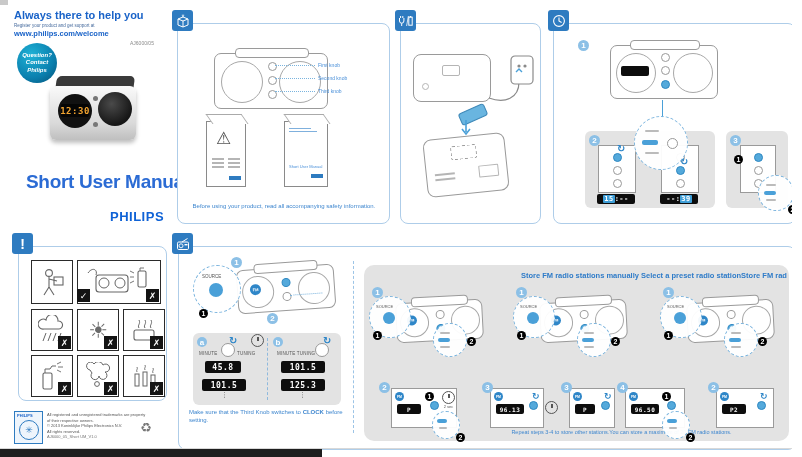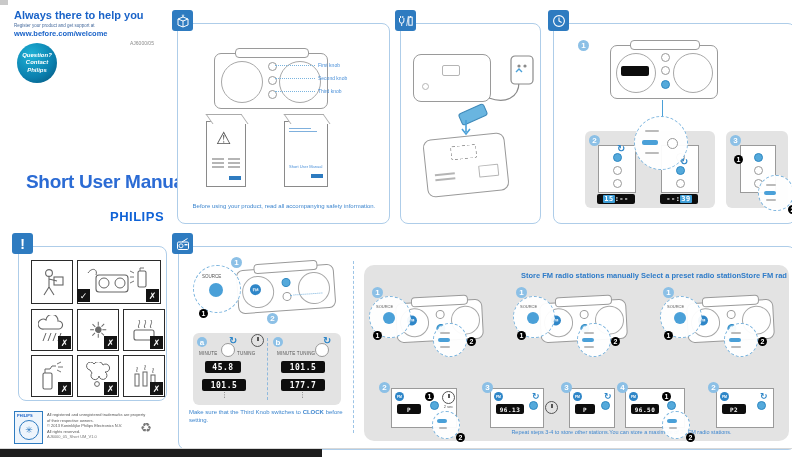--- a/index.html
+++ b/index.html
@@ -52,32 +52,43 @@
 </style>
 </head>
 <body>
 
 <div class="page">
 
   <div class="abs" style="left:0;top:0;width:8px;height:5px;background:#c9c9c9;"></div>
 
   <div class="abs" style="left:14px;top:9px;font-size:11px;font-weight:bold;color:#1a63c8;">Always there to help you</div>
   <div class="abs" style="left:14px;top:23px;font-size:4.5px;color:#44699c;">Register your product and get support at</div>
-  <div class="abs" style="left:14px;top:29px;font-size:7.5px;font-weight:bold;color:#1a63c8;">www.before.com/welcome</div>
+  <div class="abs" style="left:14px;top:29px;font-size:7.5px;font-weight:bold;color:#1a63c8;">www.philips.com/welcome</div>
   <div class="abs" style="left:130px;top:40px;font-size:5px;color:#8a8a8a;">AJ6000/05</div>
 
   <div class="abs" style="left:17px;top:43px;width:40px;height:40px;border-radius:50%;
        background:radial-gradient(circle at 35% 30%, #1fb2d6, #0a7fae 60%, #064f74);
        display:flex;flex-direction:column;align-items:center;justify-content:center;color:#fff;
        font-style:italic;font-weight:bold;font-size:6px;line-height:1.2;text-align:center;">
     <span>Question?</span>
     <span>Contact</span>
     <span>Philips</span>
   </div>
 
+  <div class="abs" style="left:44px;top:62px;width:100px;height:92px;">
+    <div class="abs" style="left:12px;top:14px;width:78px;height:16px;background:#3a3a3a;border-radius:5px 5px 2px 2px;transform:skewX(-8deg);"></div>
+    <div class="abs" style="left:6px;top:24px;width:86px;height:54px;border-radius:6px;
+         background:linear-gradient(180deg,#fafafa,#d9d9d9 70%,#bfbfbf);box-shadow:0 3px 4px rgba(0,0,0,.25);"></div>
+    <div class="abs" style="left:14px;top:32px;width:34px;height:34px;border-radius:50%;background:#111;"></div>
+    <div class="abs seg" style="left:17px;top:42px;width:28px;height:13px;background:#050505;color:#f2a430;font-size:9px;">12:30</div>
+    <div class="abs" style="left:54px;top:30px;width:34px;height:34px;border-radius:50%;
+         background:radial-gradient(circle at 40% 35%, #4a4a4a, #161616 70%);"></div>
+    <div class="abs" style="left:49px;top:34px;width:5px;height:5px;border-radius:50%;background:#777;"></div>
+    <div class="abs" style="left:49px;top:60px;width:5px;height:5px;border-radius:50%;background:#777;"></div>
+  </div>
 
   <div class="abs" style="left:26px;top:171px;font-size:19px;font-weight:600;color:#2b6bd4;letter-spacing:-.3px;">Short User Manual</div>
   <div class="abs" style="left:110px;top:209px;font-size:13px;font-weight:bold;color:#0f62d6;letter-spacing:.5px;">PHILIPS</div>
 
   <div class="tab" style="left:172px;top:10px;">
     <svg width="14" height="14" viewBox="0 0 14 14">
       <path d="M2 5 L7 3 L12 5 L12 11 L7 13 L2 11 Z M2 5 L7 7 L12 5 M7 7 L7 13" stroke="#fff" stroke-width="1" fill="none"></path>
       <path d="M7 0.5 L7 2.2 M5.8 1.5 L7 2.6 L8.2 1.5" stroke="#fff" stroke-width="0.9" fill="none"></path>
     </svg>
   </div>
@@ -331,21 +342,21 @@
         </div>
       <div class="seg" style="left:12px;top:28px;width:36px;height:12px;font-size:8px;">45.8</div>
       <div class="seg" style="left:9px;top:46px;width:44px;height:12px;font-size:8px;">101.5</div>
       <div class="abs" style="left:28px;top:58px;font-size:7px;color:#555;">⋮</div>
 
       <div class="stepb" style="left:80px;top:4px;width:10px;height:10px;">b</div>
       <div class="knob-lbl" style="left:84px;top:18px;"><span>MINUTE</span> <span>TUNING</span></div>
       <div class="kn" style="left:122px;top:10px;width:12px;height:12px;"></div>
       <div class="arc" style="left:130px;top:2px;font-size:10px;">↻</div>
       <div class="seg" style="left:88px;top:28px;width:44px;height:12px;font-size:8px;">101.5</div>
-      <div class="seg" style="left:88px;top:46px;width:44px;height:12px;font-size:8px;">177.7</div>
+      <div class="seg" style="left:88px;top:46px;width:44px;height:12px;font-size:8px;">125.3</div>
       <div class="abs" style="left:106px;top:58px;font-size:7px;color:#555;">⋮</div>
     </div>
 
     <div class="capt" style="left:10px;top:161px;width:160px;">
       <span>Make sure that the Third Knob switches to </span><b>CLOCK</b><span> before setting.</span>
     </div>
 
     <div class="vdash" style="left:174px;top:14px;height:172px;"></div>
 
     <div class="graybox" style="left:185px;top:18px;width:425px;height:176px;border-radius:10px;">

